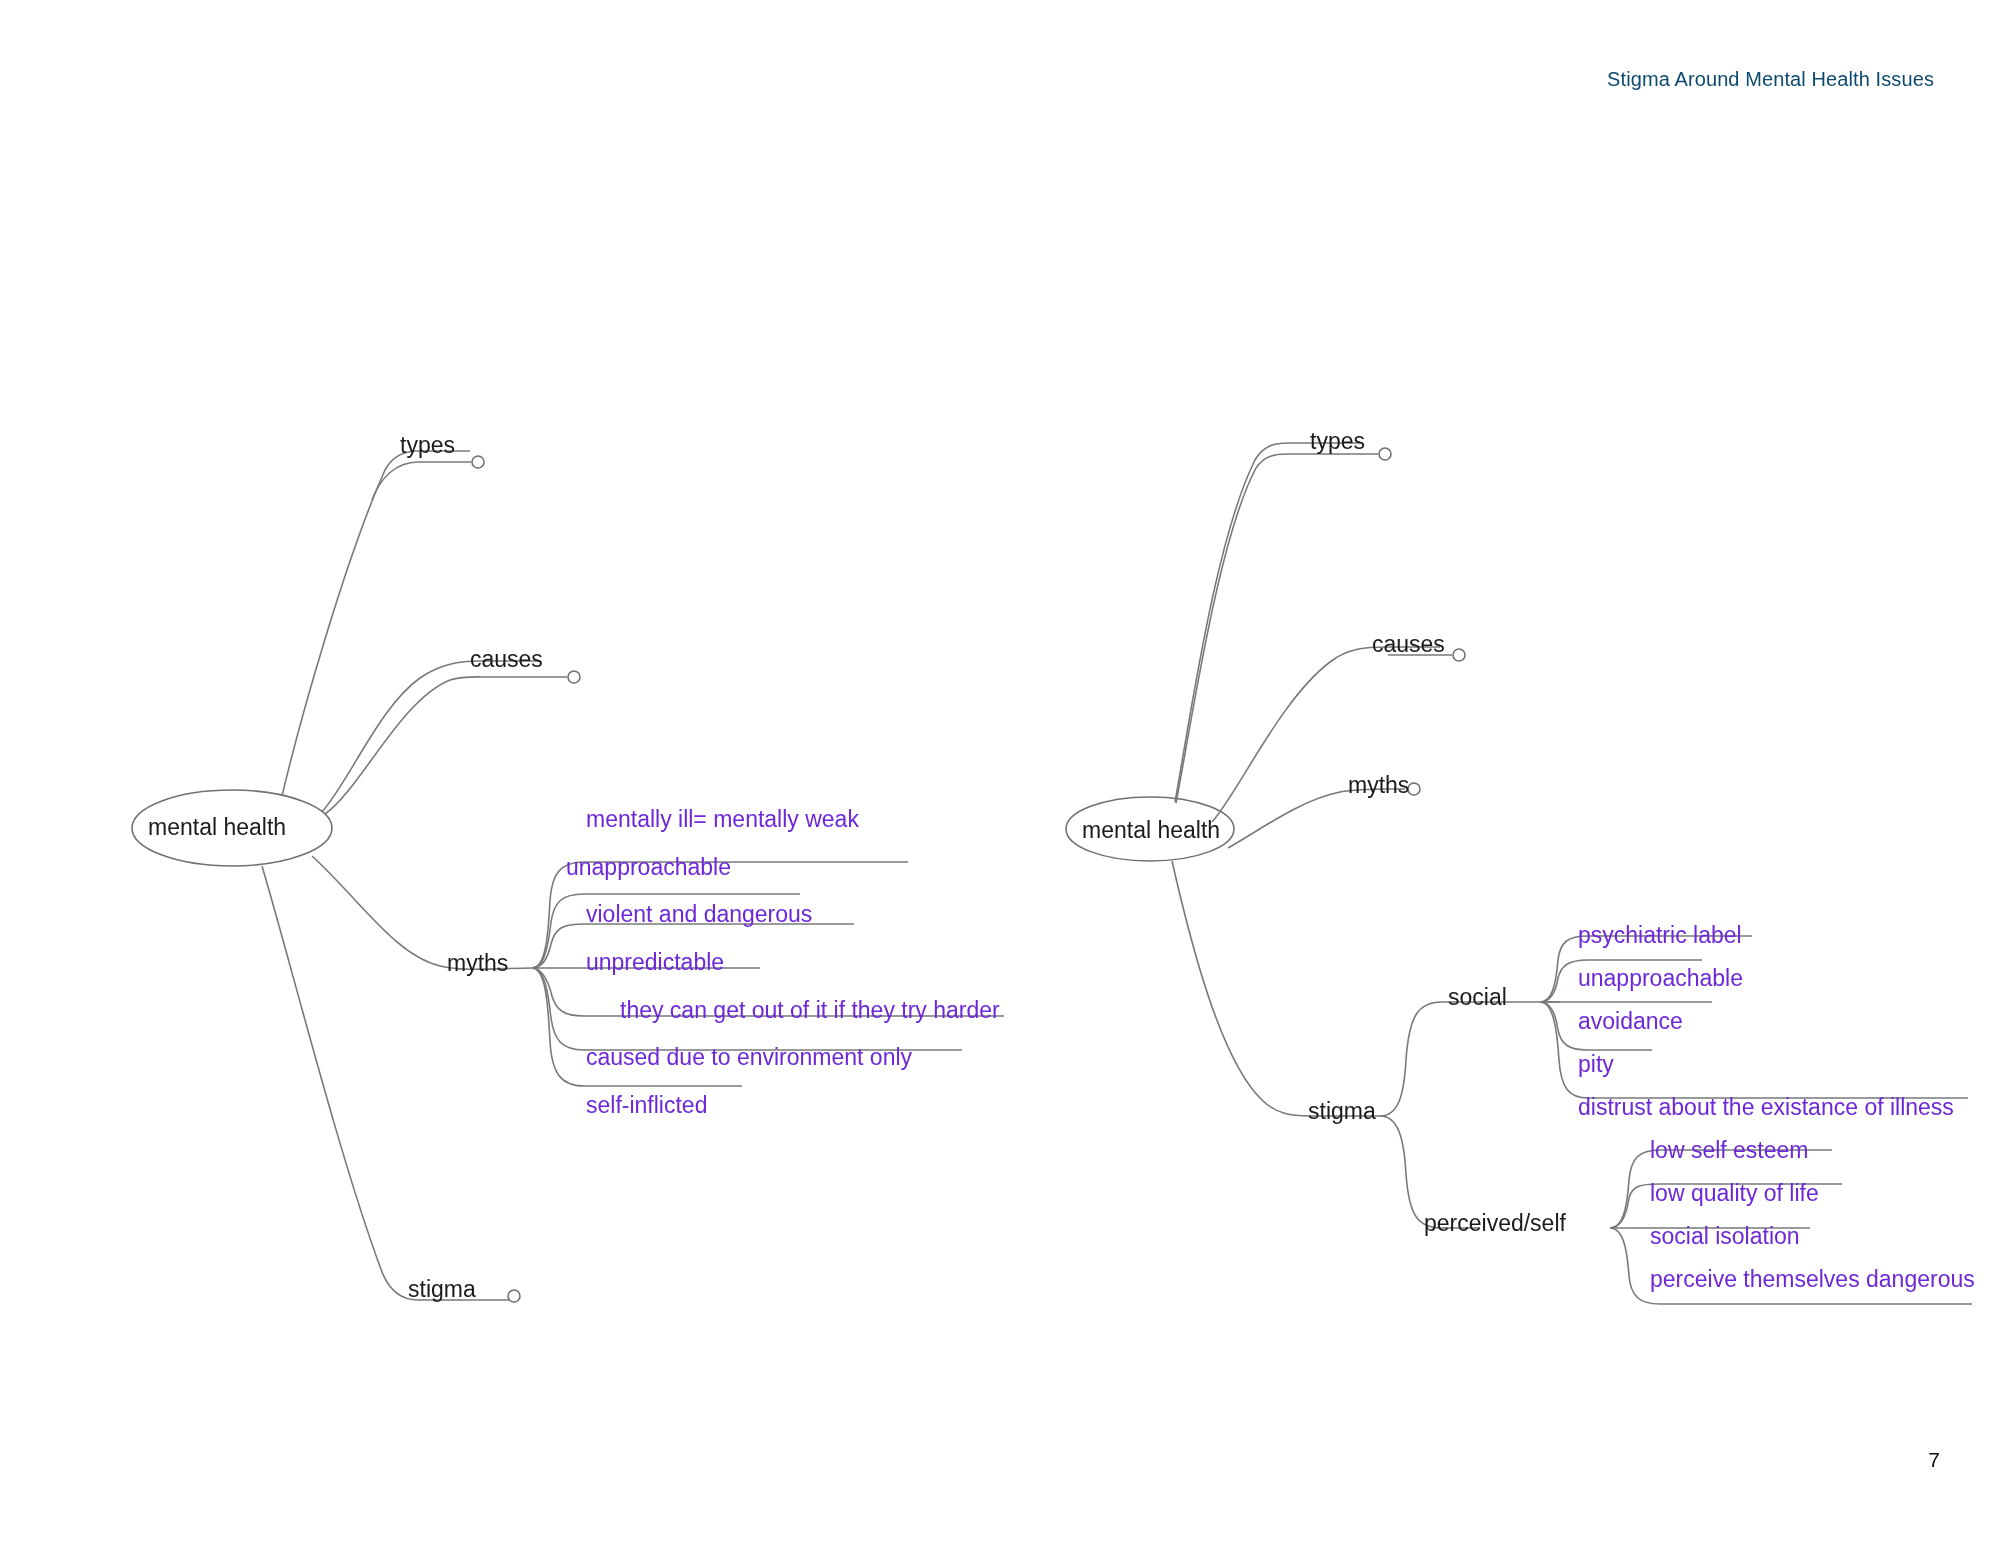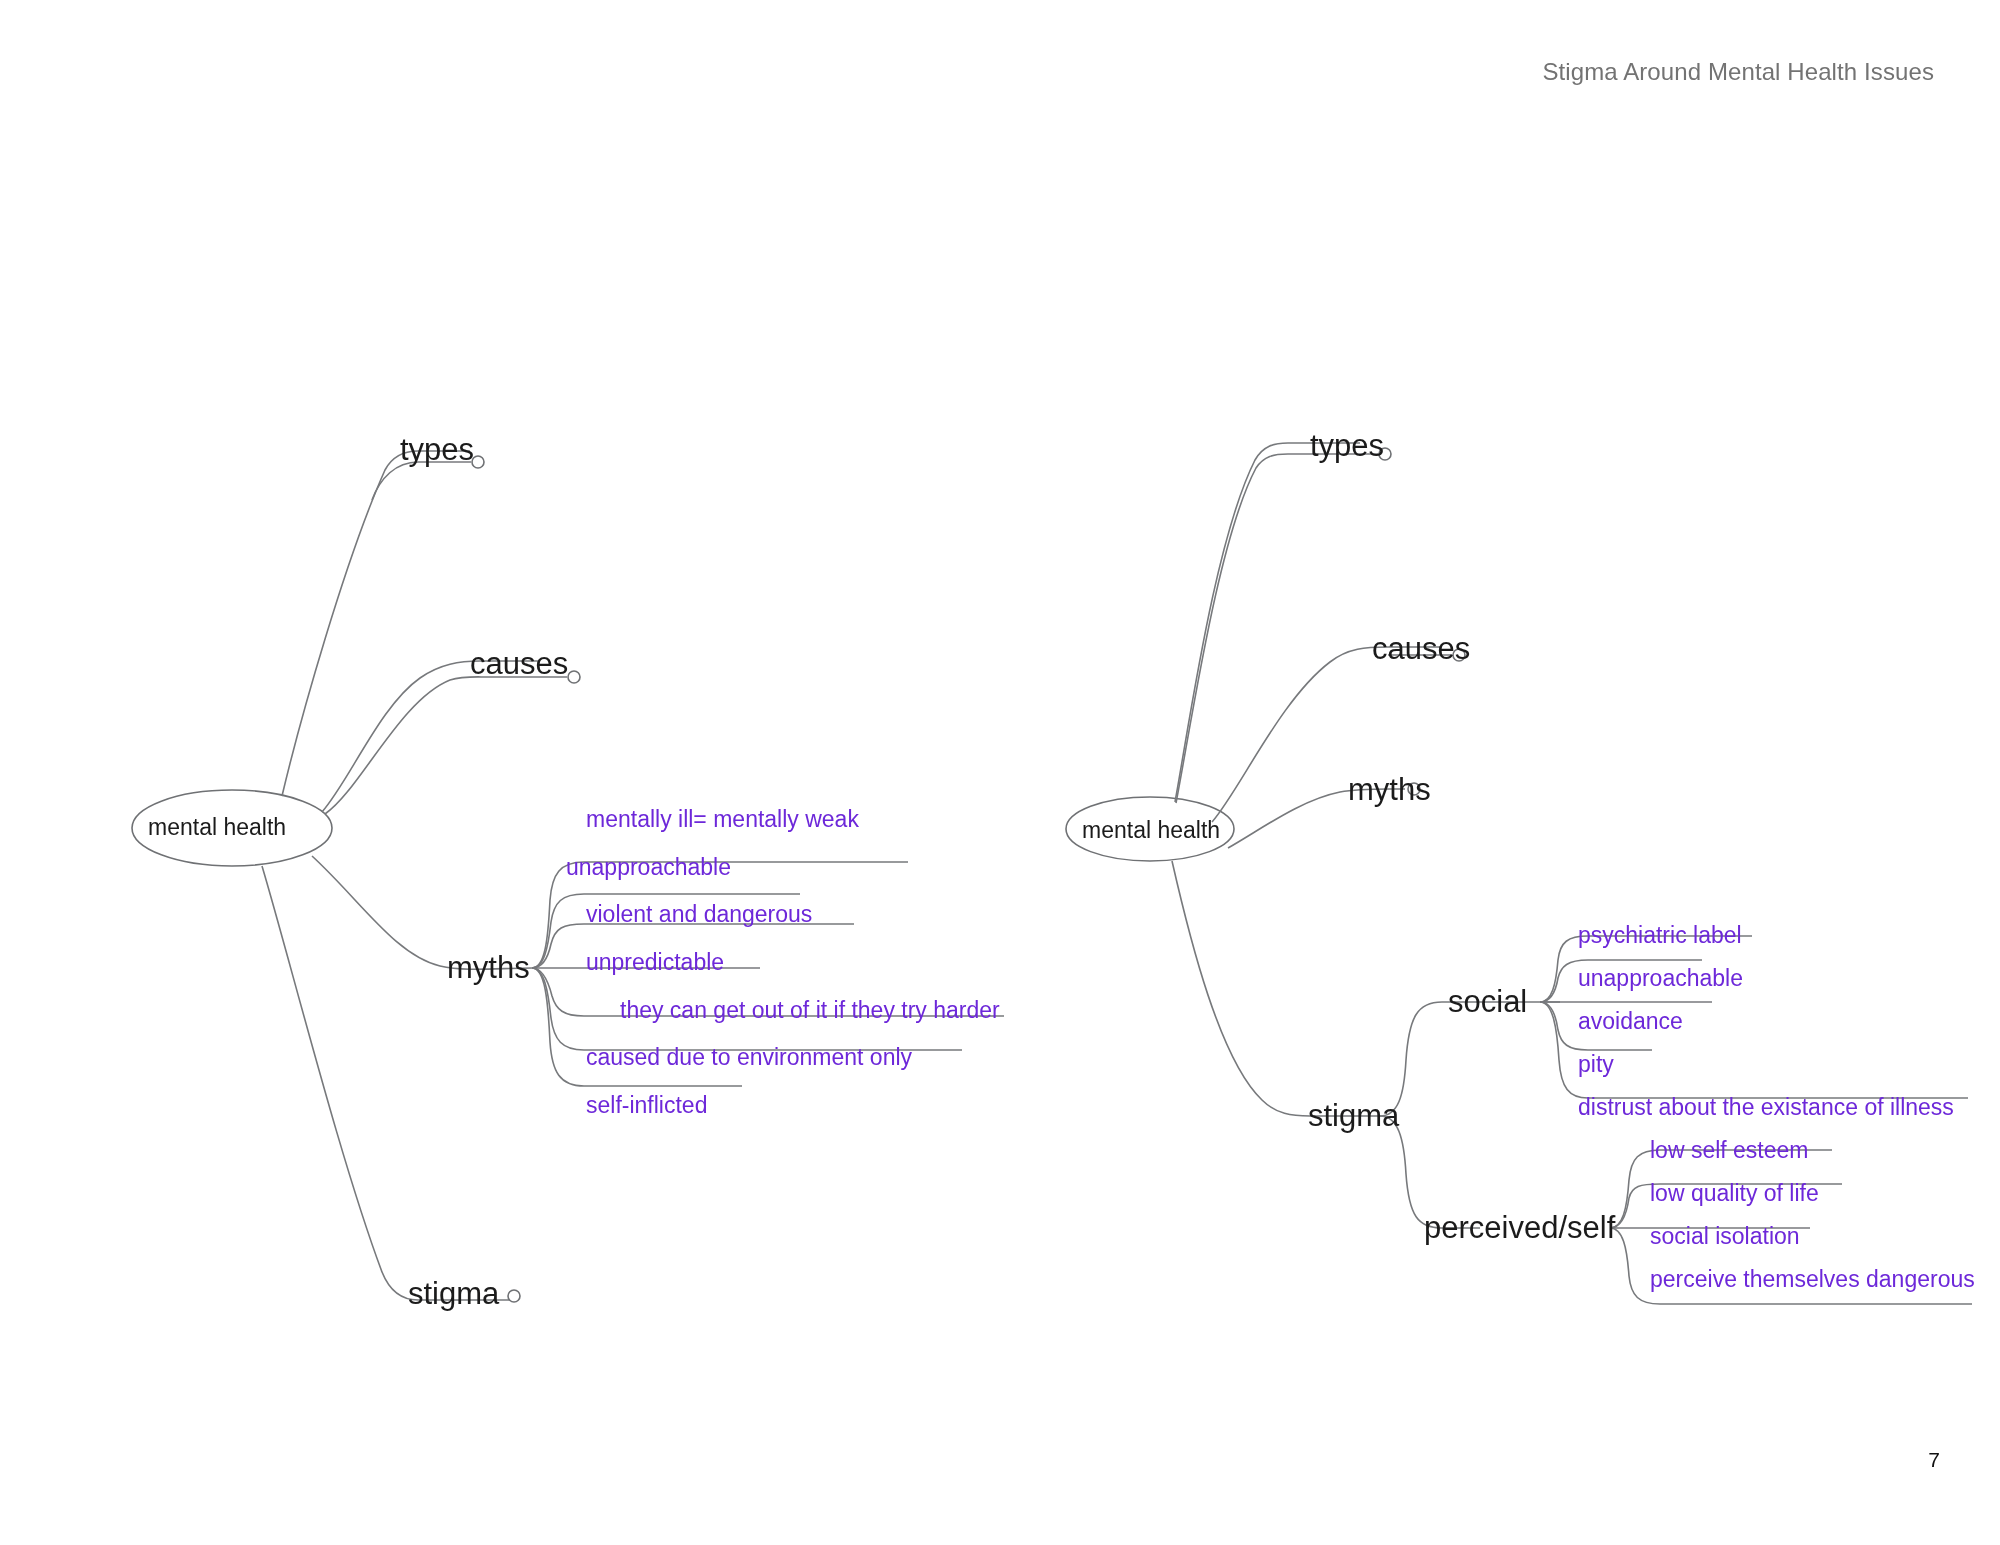--- a/index.html
+++ b/index.html
@@ -17,23 +17,23 @@
   #page {
     position: absolute;
     left: 0; top: 0;
     width: 2000px;
     height: 1545px;
     background: #ffffff;
   }
   .doc-header {
     position: absolute;
     right: 66px;
-    top: 58px;
-    font-size: 24px;
-    color: #737373;
+    top: 68px;
+    font-size: 20px;
+    color: #0c4a6e;
     font-family: "Liberation Sans", sans-serif;
     letter-spacing: 0.1px;
     white-space: nowrap;
   }
   .page-number {
     position: absolute;
     right: 60px;
     top: 1448px;
     font-size: 21px;
     color: #111111;
@@ -43,21 +43,21 @@
     position: absolute;
     left: 0;
     top: 0;
     width: 2000px;
     height: 1545px;
     pointer-events: none;
   }
   .node-label {
     position: absolute;
     font-family: "Liberation Sans", sans-serif;
-    font-size: 31px;
+    font-size: 23px;
     color: #1b1b1b;
     white-space: nowrap;
     line-height: 1;
   }
   .node-label.center {
     font-size: 23px;
   }
   .leaf-label {
     position: absolute;
     font-family: "Liberation Sans", sans-serif;

